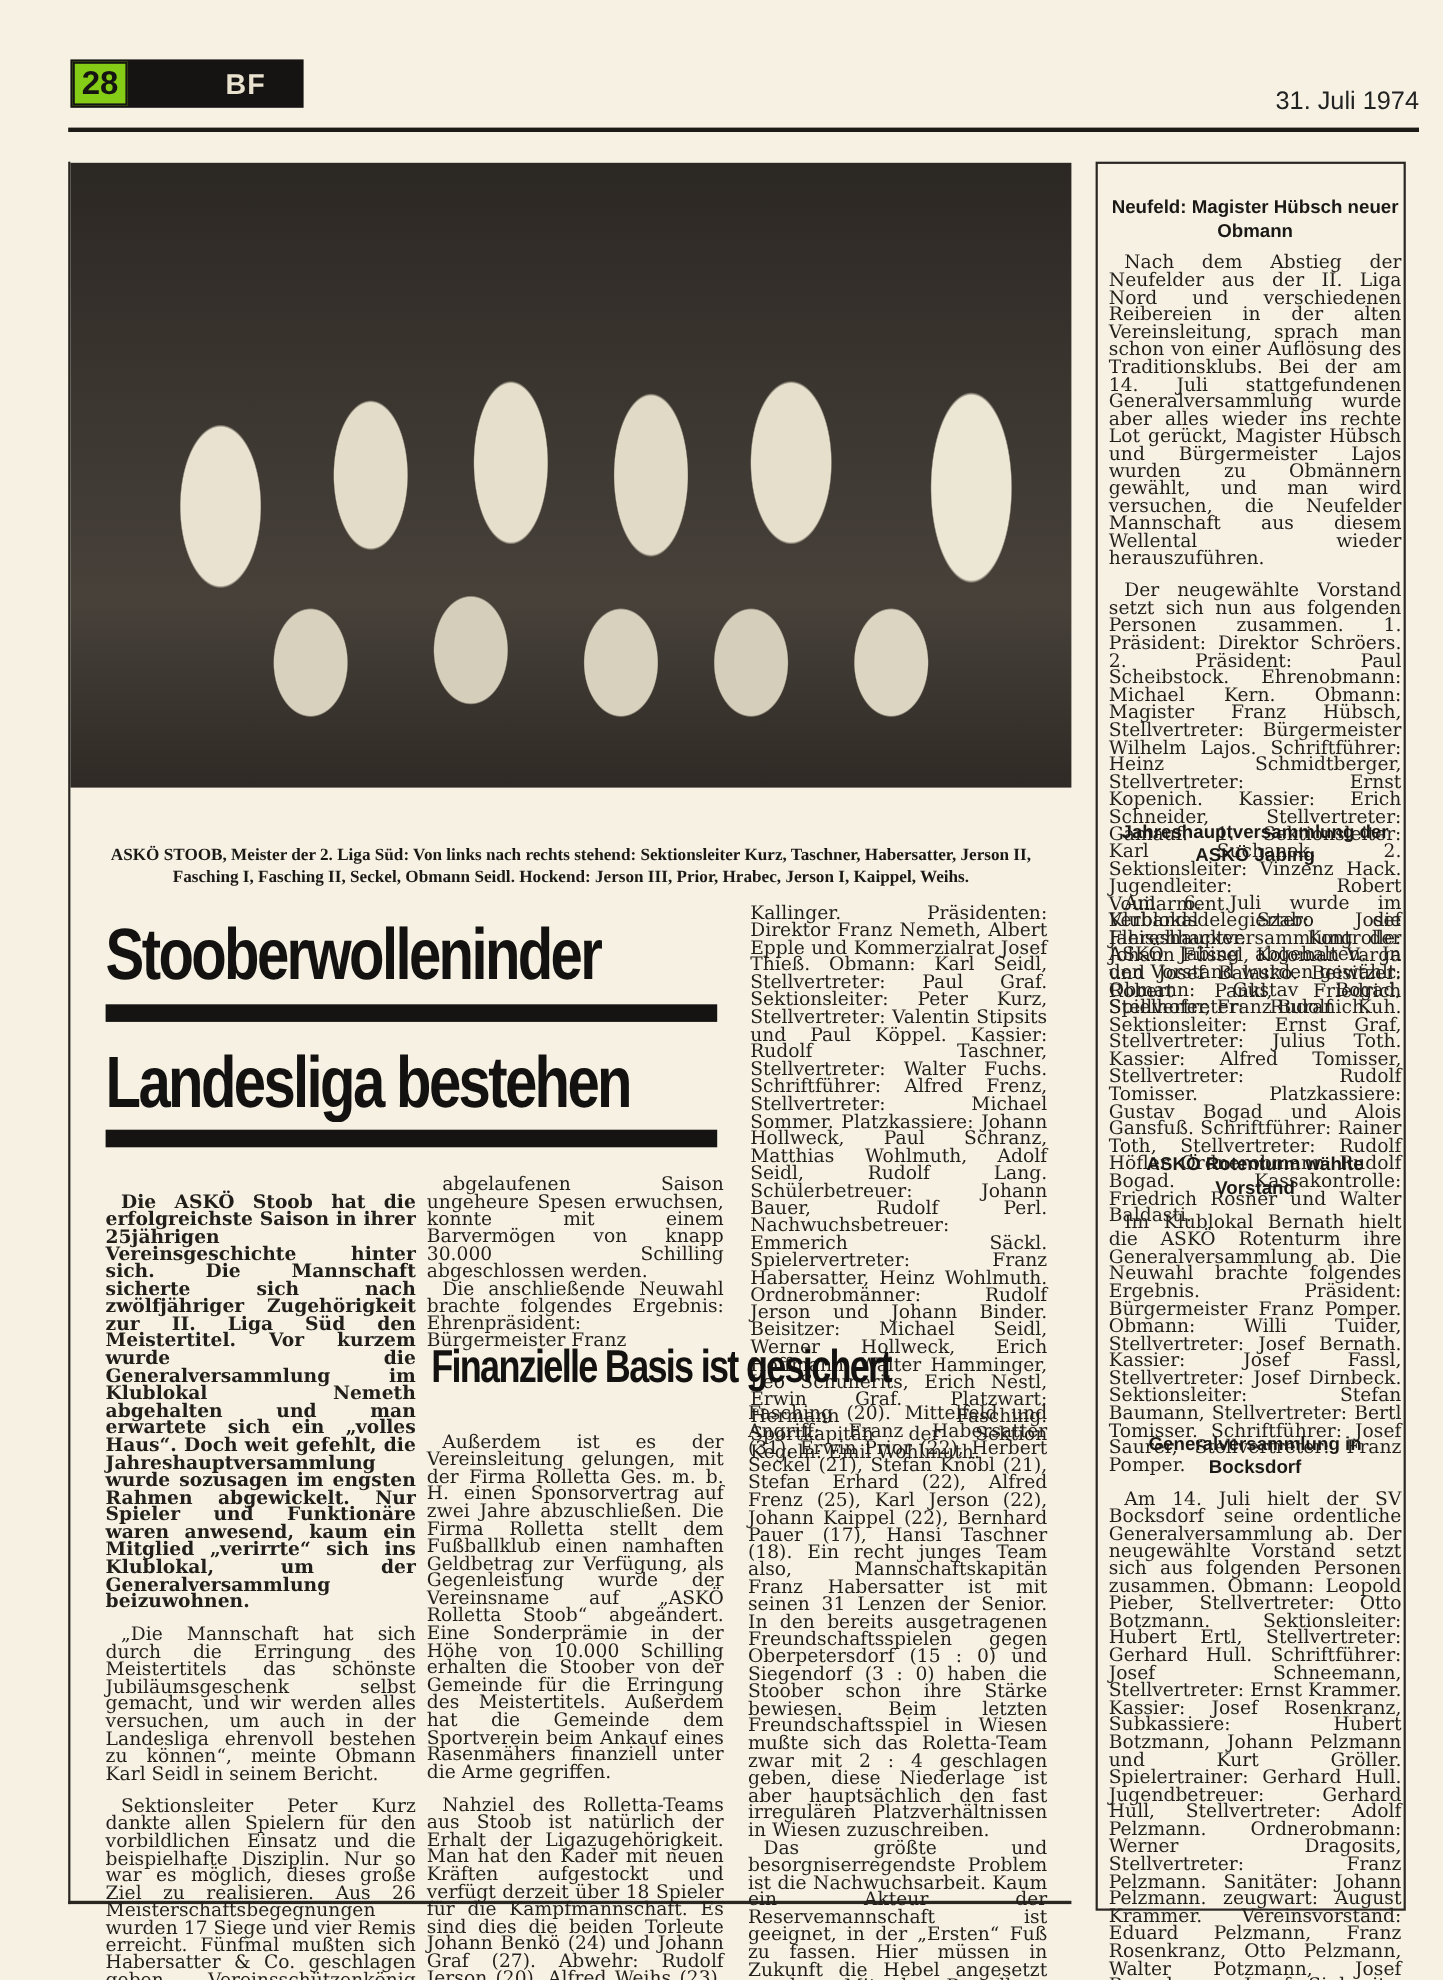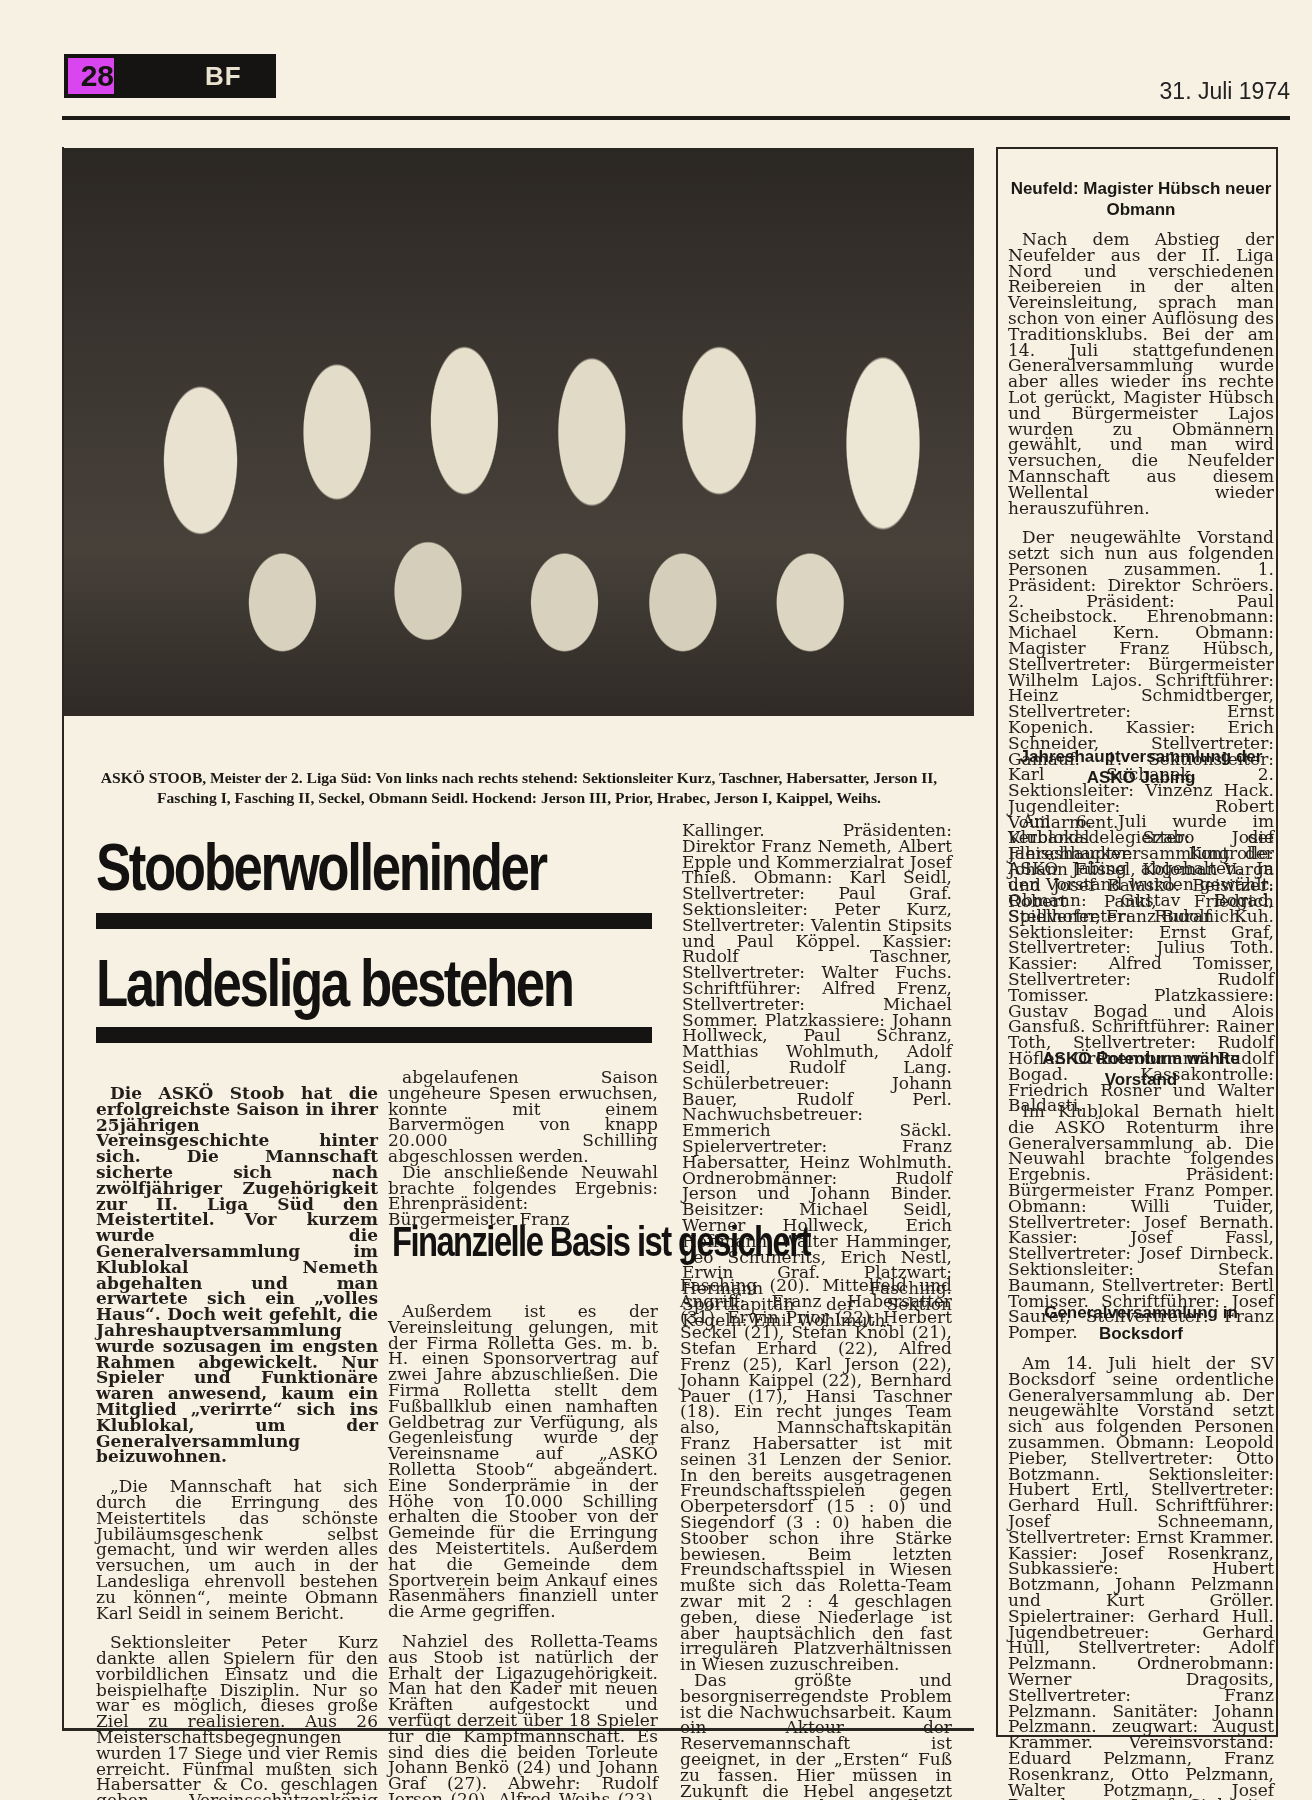--- a/index.html
+++ b/index.html
@@ -5,22 +5,22 @@
   html, body { margin:0; padding:0; }
   body {
     width:1312px; height:1800px; position:relative; overflow:hidden;
     background:#f6f1e3;
     font-family:"DejaVu Serif", serif;
     color:#1d1b17;
   }
   .abs { position:absolute; }
   
   .pagebox { left:64px; top:54px; width:212px; height:44px; background:#161413; }
-  .pagenum { left:66px; top:56px; width:50px; height:40px; background:#d946ef; border:2px solid #161413; box-sizing:border-box;
-    font-family:"Liberation Sans", sans-serif; font-weight:bold; font-size:30px; line-height:36px; text-align:right; color:#161413; }
+  .pagenum { left:66px; top:56px; width:50px; height:40px; background:#84cc16; border:2px solid #161413; box-sizing:border-box;
+    font-family:"Liberation Sans", sans-serif; font-weight:bold; font-size:30px; line-height:36px; text-align:center; color:#161413; }
   .section { left:205px; top:56px; height:40px; font-family:"Liberation Sans", sans-serif; font-weight:bold; font-size:26px; line-height:40px; color:#e9e2cf; letter-spacing:1px;}
   .date { right:22px; top:78px; font-family:"Liberation Sans", sans-serif; font-size:23px; color:#222; }
   .toprule { left:62px; top:116px; width:1228px; height:4px; background:#1d1b17; }
 
   
   .mainframe { left:62px; top:147px; width:912px; height:1584px; border-left:2px solid #2a2622; border-bottom:3px solid #2a2622; box-sizing:border-box; }
   .sideframe { left:996px; top:147px; width:282px; height:1590px; border:2px solid #2a2622; box-sizing:border-box; }
   .photo {
     left:64px; top:148px; width:910px; height:568px;
     background:
@@ -72,21 +72,21 @@
 <div class="abs hbar" style="top:1027px;"></div>
 
 <div class="abs col" style="left:96px; top:1086px; width:282px;">
   <p class="b">Die ASKÖ Stoob hat die erfolgreichste Saison in ihrer 25jährigen Vereinsgeschichte hinter sich. Die Mannschaft sicherte sich nach zwölfjähriger Zugehörigkeit zur II. Liga Süd den Meistertitel. Vor kurzem wurde die Generalversammlung im Klublokal Nemeth abgehalten und man erwartete sich ein „volles Haus“. Doch weit gefehlt, die Jahreshauptversammlung wurde sozusagen im engsten Rahmen abgewickelt. Nur Spieler und Funktionäre waren anwesend, kaum ein Mitglied „verirrte“ sich ins Klublokal, um der Generalversammlung beizuwohnen.</p>
   <p>„Die Mannschaft hat sich durch die Erringung des Meistertitels das schönste Jubiläumsgeschenk selbst gemacht, und wir werden alles versuchen, um auch in der Landesliga ehrenvoll bestehen zu können“, meinte Obmann Karl Seidl in seinem Bericht.</p>
   <p>Sektionsleiter Peter Kurz dankte allen Spielern für den vorbildlichen Einsatz und die beispielhafte Disziplin. Nur so war es möglich, dieses große Ziel zu realisieren. Aus 26 Meisterschaftsbegegnungen wurden 17 Siege und vier Remis erreicht. Fünfmal mußten sich Habersatter &amp; Co. geschlagen geben. Vereinsschützenkönig wurde Herbert Seckel mit 15 Toren, vor Erwin Prior, der es auf 14 Treffer brachte.</p>
   <p>Auch der Bericht des Kassiers, Rudolf Taschner, war überaus erfreulich. Obwohl dem Klub in der</p>
 </div>
 
 <div class="abs col" style="left:388px; top:1070px; width:270px;">
-  <p>abgelaufenen Saison ungeheure Spesen erwuchsen, konnte mit einem Barvermögen von knapp 20.000 Schilling abgeschlossen werden.</p>
+  <p>abgelaufenen Saison ungeheure Spesen erwuchsen, konnte mit einem Barvermögen von knapp 30.000 Schilling abgeschlossen werden.</p>
   <p class="tight">Die anschließende Neuwahl brachte folgendes Ergebnis: Ehrenpräsident: Bürgermeister Franz</p>
 </div>
 
 <div class="abs col" style="left:682px; top:823px; width:270px;">
   <p style="text-indent:0">Kallinger. Präsidenten: Direktor Franz Nemeth, Albert Epple und Kommerzialrat Josef Thieß. Obmann: Karl Seidl, Stellvertreter: Paul Graf. Sektionsleiter: Peter Kurz, Stellvertreter: Valentin Stipsits und Paul Köppel. Kassier: Rudolf Taschner, Stellvertreter: Walter Fuchs. Schriftführer: Alfred Frenz, Stellvertreter: Michael Sommer. Platzkassiere: Johann Hollweck, Paul Schranz, Matthias Wohlmuth, Adolf Seidl, Rudolf Lang. Schülerbetreuer: Johann Bauer, Rudolf Perl. Nachwuchsbetreuer: Emmerich Säckl. Spielervertreter: Franz Habersatter, Heinz Wohlmuth. Ordnerobmänner: Rudolf Jerson und Johann Binder. Beisitzer: Michael Seidl, Werner Hollweck, Erich Hoffmann, Walter Hamminger, Leo Schunerits, Erich Nestl, Erwin Graf. Platzwart: Hermann Fasching. Sportkapitän der Sektion Kegeln: Emil Wohlmuth.</p>
 </div>
 
 <div class="abs subhead">Finanzielle Basis ist gesichert</div>
 
 <div class="abs col" style="left:388px; top:1304px; width:270px;">

